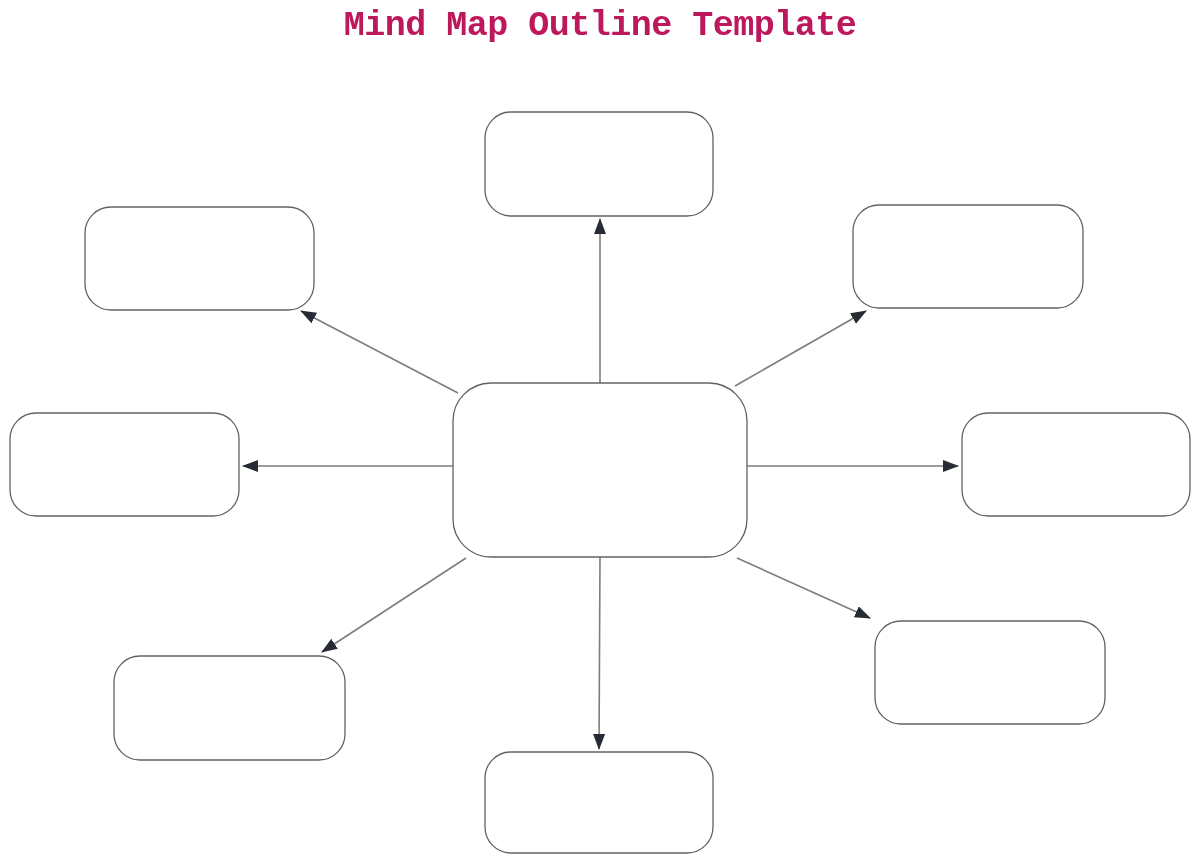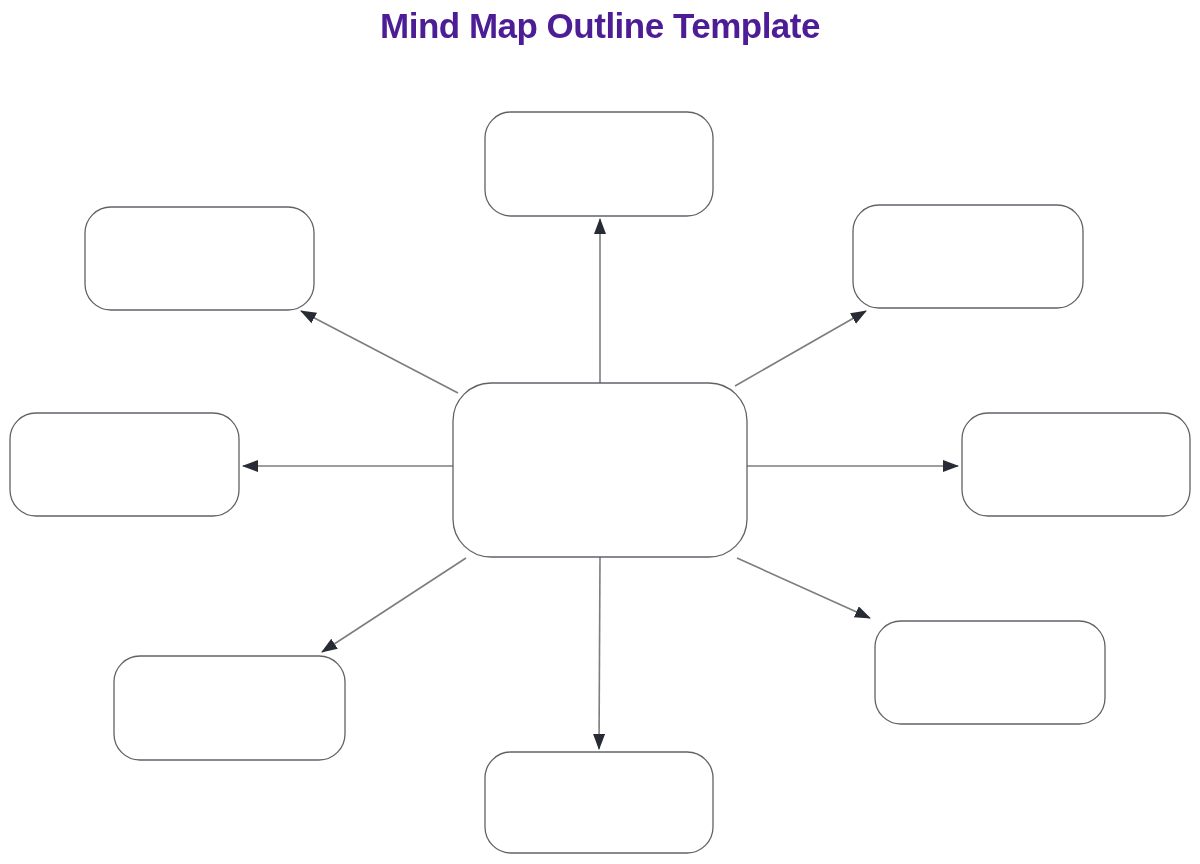--- a/index.html
+++ b/index.html
@@ -31,21 +31,21 @@
     left: 0;
     width: 1200px;
     height: 864px;
   }
   .node-rect { cursor: pointer; }
 </style>
 </head>
 <body style="background: rgb(255, 255, 255);">
 
 <div class="canvas">
-  <h1 class="page-title" style="color: #4c1d95;">Mind Map Outline Template</h1>
+  <h1 class="page-title" style="color: #be185d; font-family: Liberation Mono, monospace;">Mind Map Outline Template</h1>
   <svg class="diagram-svg" id="diagram-svg" viewBox="0 0 1200 864" xmlns="http://www.w3.org/2000/svg">
     <defs>
       <marker id="arrowhead" markerUnits="userSpaceOnUse" markerWidth="18" markerHeight="14" refX="15" refY="6" orient="auto">
         <path d="M0,0 L16,6 L0,12 Z" fill="#272b33"></path>
       </marker>
     </defs>
     <g id="connectors-layer">
         <line x1="600" y1="383" x2="600" y2="219" stroke="#7d7d7d" stroke-width="1.6" marker-end="url(#arrowhead)"></line>
         <line x1="458" y1="393" x2="301" y2="311" stroke="#7d7d7d" stroke-width="1.6" marker-end="url(#arrowhead)"></line>
         <line x1="453" y1="466" x2="243" y2="466" stroke="#7d7d7d" stroke-width="1.6" marker-end="url(#arrowhead)"></line>

